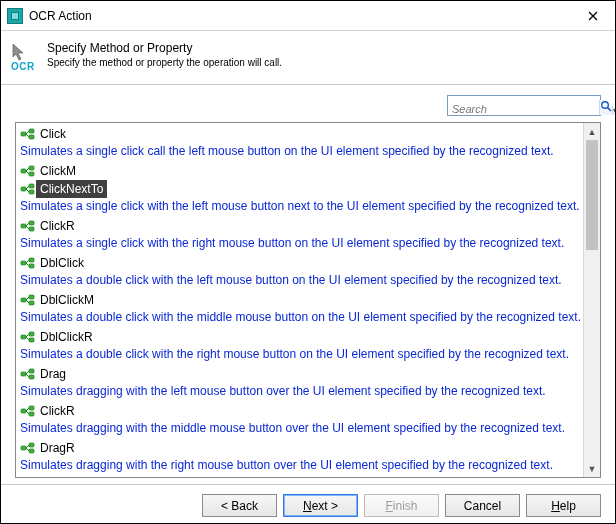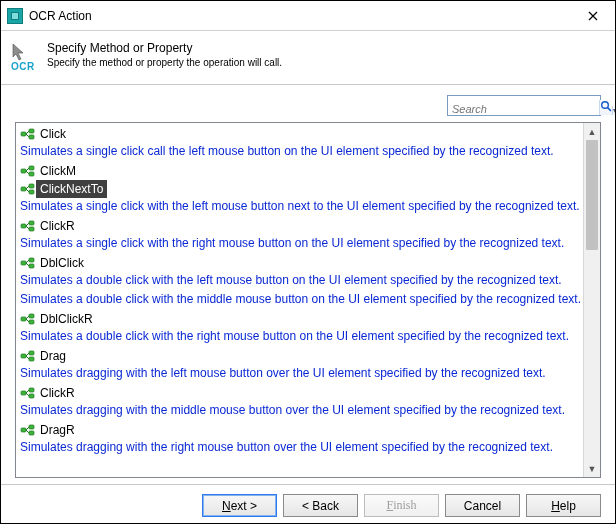--- a/index.html
+++ b/index.html
@@ -224,21 +224,20 @@
   }
   .btn.default {
     border: 1px solid #3079ed;
     box-shadow: 0 0 0 1px #84b4f0 inset;
   }
   .btn:disabled {
     color: #9e9e9e;
     cursor: default;
     border-color:#bcbcbc;
     background: linear-gradient(#fafafa,#f0f0f0);
-    font-family: Liberation Serif, serif;
   }
   .btn .ul { text-decoration: underline; }
 </style>
 </head>
 <body>
 
 <div class="titlebar">
   <div class="app-icon"></div>
   <div class="title">OCR Action</div>
   <div class="close">
@@ -343,20 +342,33 @@
               <rect x="9" y="3" width="5" height="4" rx="1" fill="#3db23d" stroke="#1f7a1f" stroke-width="0.7"></rect>
               <rect x="9" y="9" width="5" height="4" rx="1" fill="#3db23d" stroke="#1f7a1f" stroke-width="0.7"></rect>
               <path d="M6 8 L9 5 M6 8 L9 11" stroke="#1f7a1f" stroke-width="1" fill="none"></path>
             </svg>
           </div>
           <div class="col">
             <div class="item-name">DblClick</div>
           </div>
         </div>
         <div class="item-desc">Simulates a double click with the left mouse button on the UI element specified by the recognized text.</div>
+        <div class="item">
+          <div class="micon">
+            <svg width="16" height="16" viewBox="0 0 16 16">
+              <rect x="1" y="6" width="5" height="4" rx="1" fill="#3db23d" stroke="#1f7a1f" stroke-width="0.7"></rect>
+              <rect x="9" y="3" width="5" height="4" rx="1" fill="#3db23d" stroke="#1f7a1f" stroke-width="0.7"></rect>
+              <rect x="9" y="9" width="5" height="4" rx="1" fill="#3db23d" stroke="#1f7a1f" stroke-width="0.7"></rect>
+              <path d="M6 8 L9 5 M6 8 L9 11" stroke="#1f7a1f" stroke-width="1" fill="none"></path>
+            </svg>
+          </div>
+          <div class="col">
+            <div class="item-name">DblClickM</div>
+          </div>
+        </div>
         <div class="item-desc">Simulates a double click with the middle mouse button on the UI element specified by the recognized text.</div>
         <div class="item">
           <div class="micon">
             <svg width="16" height="16" viewBox="0 0 16 16">
               <rect x="1" y="6" width="5" height="4" rx="1" fill="#3db23d" stroke="#1f7a1f" stroke-width="0.7"></rect>
               <rect x="9" y="3" width="5" height="4" rx="1" fill="#3db23d" stroke="#1f7a1f" stroke-width="0.7"></rect>
               <rect x="9" y="9" width="5" height="4" rx="1" fill="#3db23d" stroke="#1f7a1f" stroke-width="0.7"></rect>
               <path d="M6 8 L9 5 M6 8 L9 11" stroke="#1f7a1f" stroke-width="1" fill="none"></path>
             </svg>
           </div>
@@ -410,25 +422,25 @@
       </div>
     <div class="scroll">
       <div class="arrow up">▲</div>
       <div class="thumb"></div>
       <div class="arrow down">▼</div>
     </div>
   </div>
 </div>
 
 <div class="footer">
+  <button class="btn">
+    <span>&lt; Back</span>
+  </button>
   <button class="btn default">
     <span><span class="ul">N</span>ext &gt;</span>
-  </button>
-  <button class="btn">
-    <span>&lt; Back</span>
   </button>
   <button class="btn" disabled="">
     <span><span class="ul">F</span>inish</span>
   </button>
   <button class="btn">
     <span>Cancel</span>
   </button>
   <button class="btn">
     <span><span class="ul">H</span>elp</span>
   </button>

